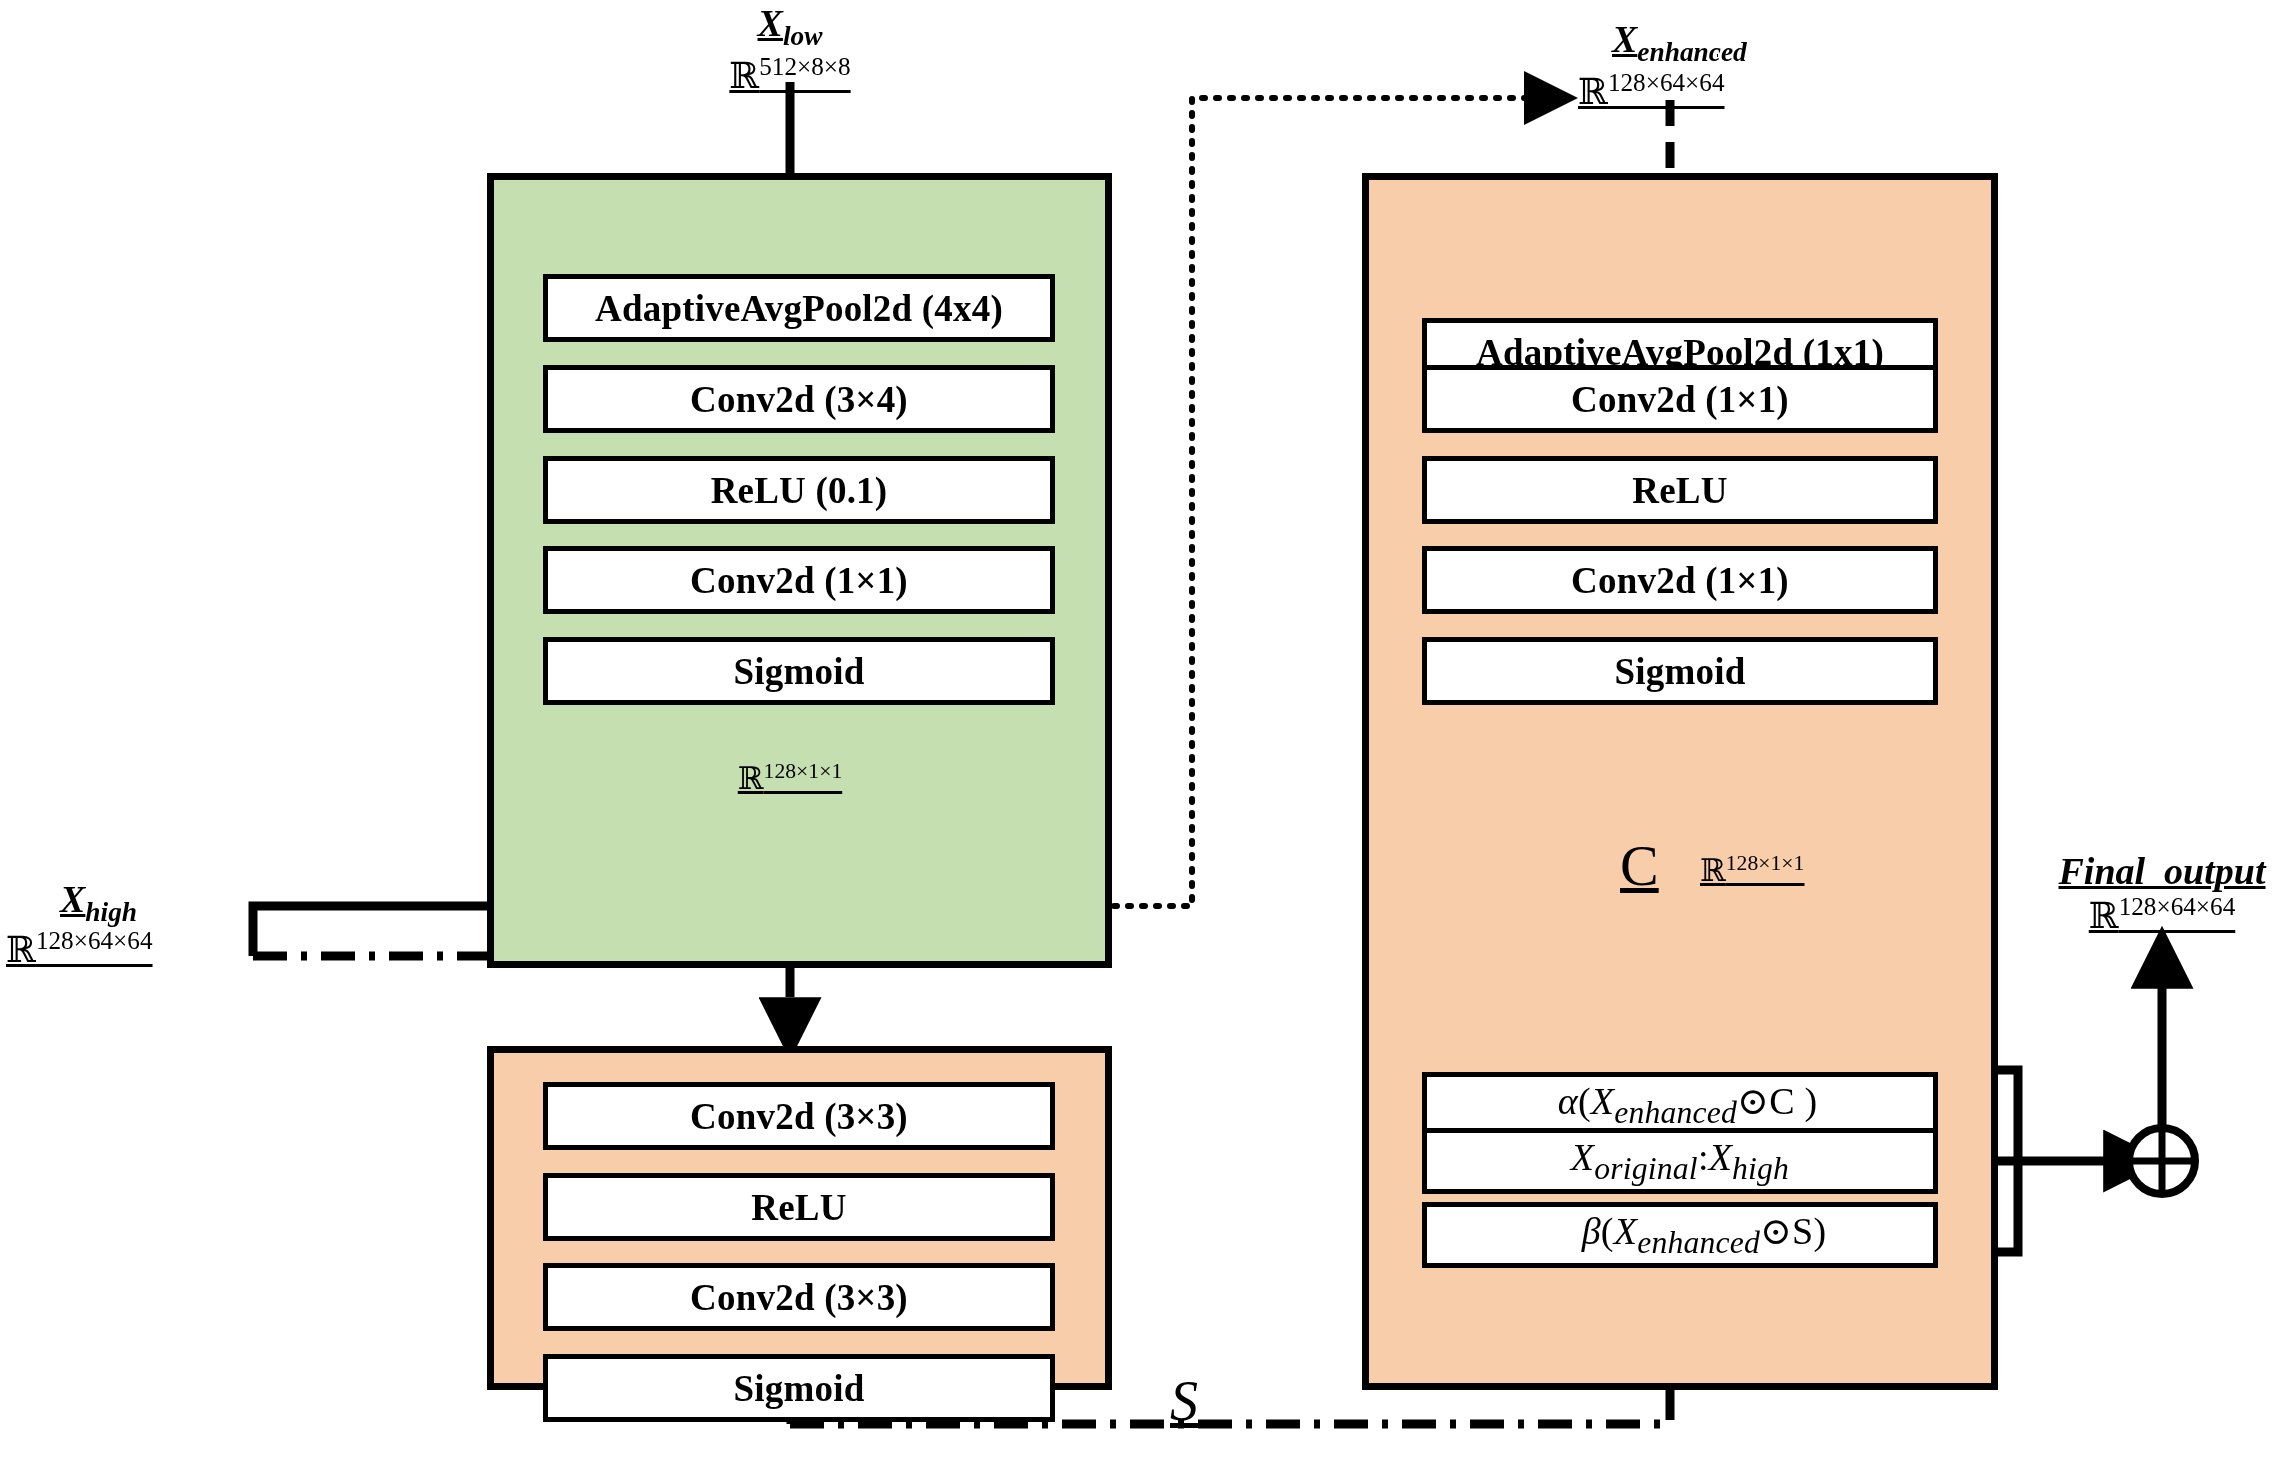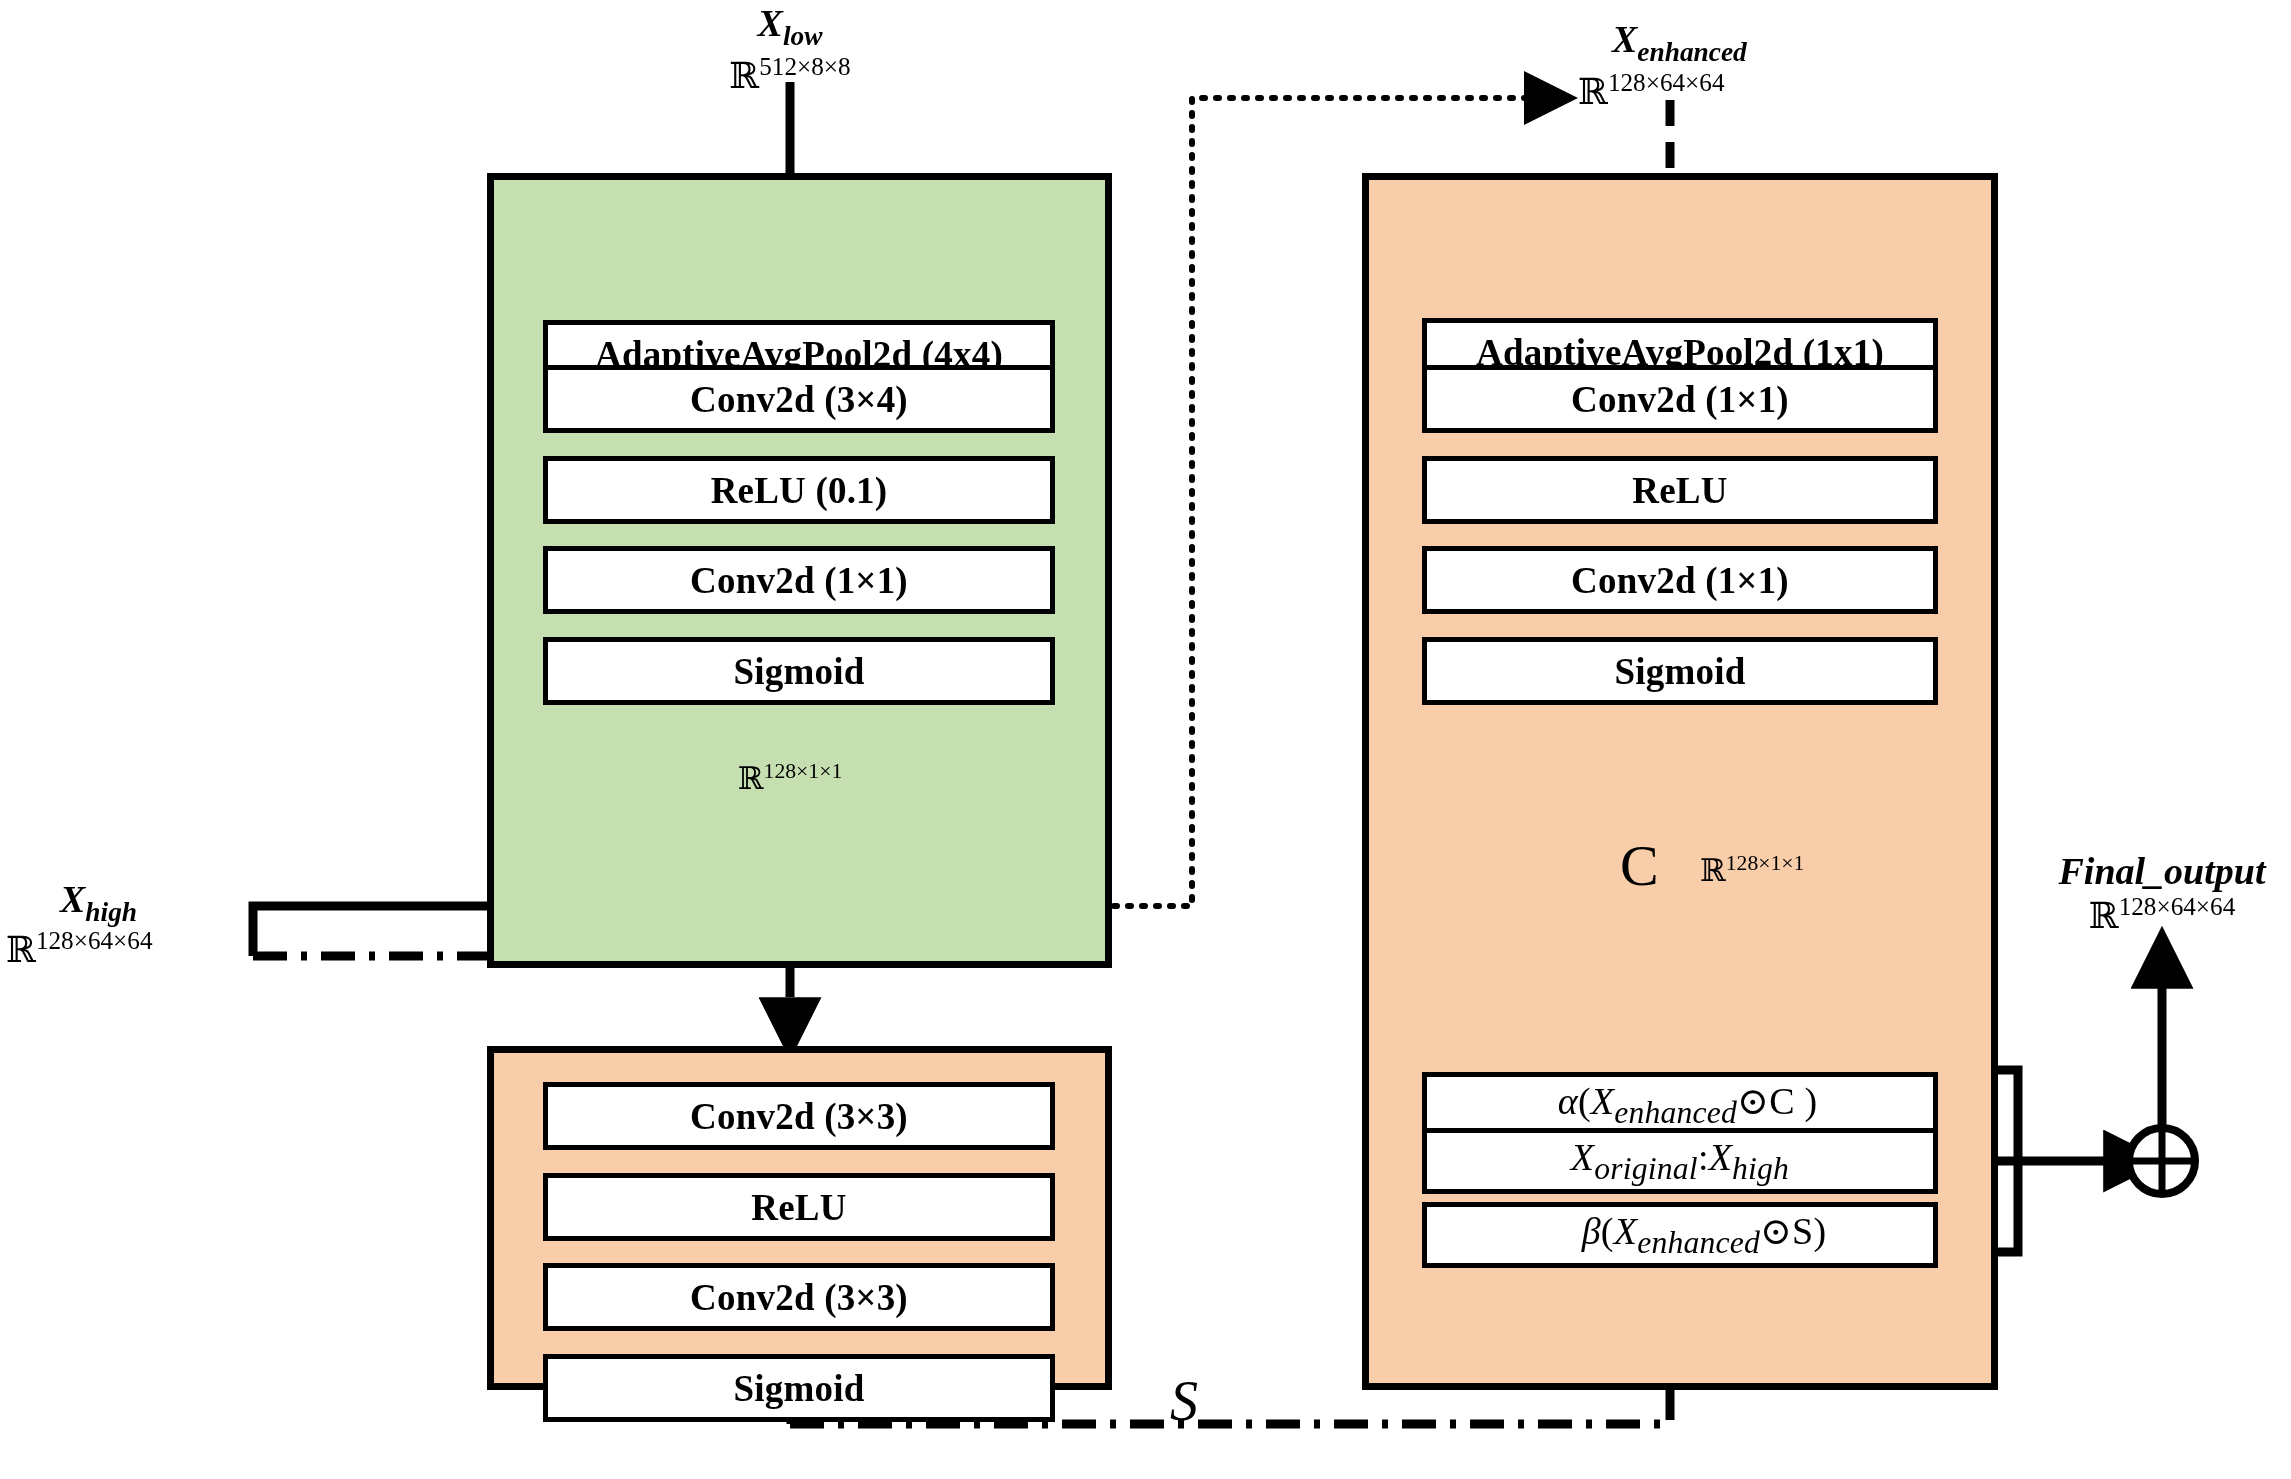--- a/index.html
+++ b/index.html
@@ -12,21 +12,21 @@
 
   .panel{position:absolute;border:7px solid #000;box-sizing:border-box;}
   .panel.green{background:#c6dfb1;}
   .panel.orange{background:#f8cdaa;}
 
   .opbox{position:absolute;background:#ffffff;border:5px solid #000;box-sizing:border-box;
          display:flex;align-items:center;justify-content:center;
          font-weight:bold;letter-spacing:.2px;}
   .opbox span{line-height:1;white-space:nowrap;}
 
-  .lbl{position:absolute;white-space:nowrap;line-height:1.05;}
+  .lbl{position:absolute;white-space:nowrap;line-height:1.05;text-decoration:underline;}
   .lbl.ctr{transform:translateX(-50%);text-align:center;}
 
   .vname{font-style:italic;font-weight:bold;}
   .vname sub{font-style:italic;font-weight:bold;font-size:.72em;}
   .shape{font-style:normal;}
   .shape sup{font-size:.70em;}
   .bbR{font-family:"DejaVu Serif",serif;font-style:normal;}
 
   .mathbox span{font-weight:normal;}
   .greek{font-style:italic;font-weight:bold;}
@@ -93,21 +93,21 @@
   <div class="lbl ctr" style="left:790px;top:4px;font-size:38px;">
     <div class="vname"><span>X</span><sub>low</sub></div>
     <div class="shape" style="margin-top:4px;font-size:36px;"><span class="bbR">ℝ</span><sup>512×8×8</sup></div>
   </div>
 
   <div class="lbl" style="left:1578px;top:20px;font-size:38px;">
     <div class="vname" style="margin-left:34px;"><span>X</span><sub>enhanced</sub></div>
     <div class="shape" style="margin-top:4px;font-size:36px;"><span class="bbR">ℝ</span><sup>128×64×64</sup></div>
   </div>
 
-  <div class="opbox" style="left:543px;top:274px;width:512px;height:68px;font-size:37px;margin-top:46px;">
+  <div class="opbox" style="left:543px;top:274px;width:512px;height:68px;font-size:37px;">
     <span>AdaptiveAvgPool2d (4x4)</span>
   </div>
   <div class="opbox" style="left:543px;top:365px;width:512px;height:68px;font-size:37px;">
     <span>Conv2d (3×4)</span>
   </div>
   <div class="opbox" style="left:543px;top:456px;width:512px;height:68px;font-size:37px;">
     <span>ReLU (0.1)</span>
   </div>
   <div class="opbox" style="left:543px;top:546px;width:512px;height:68px;font-size:37px;">
     <span>Conv2d (1×1)</span>

